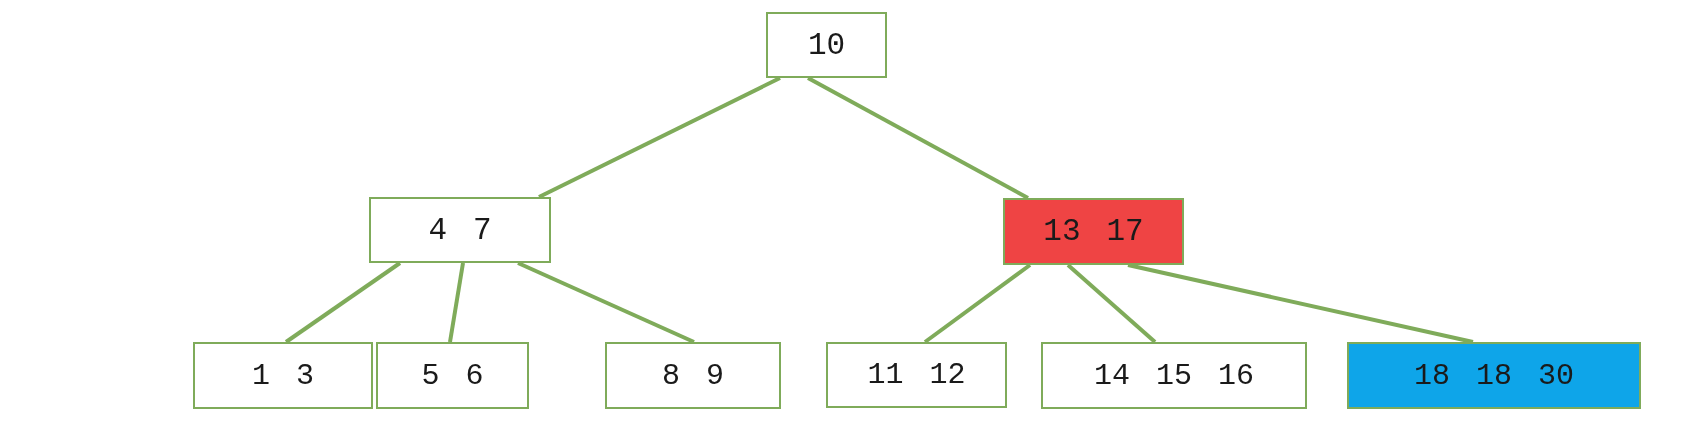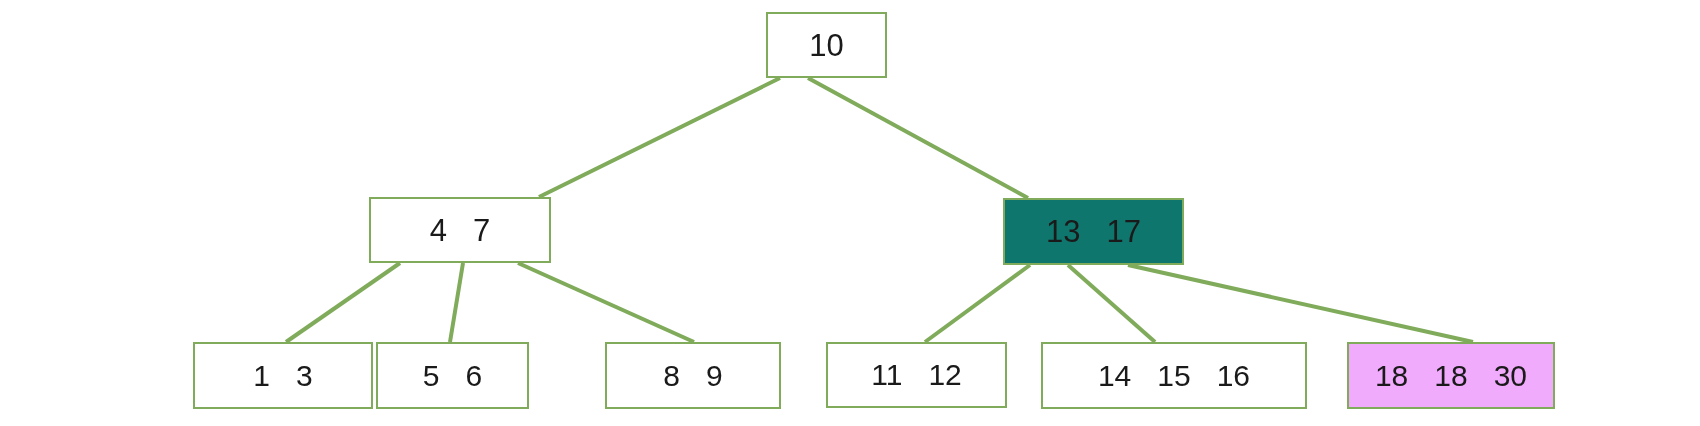--- a/index.html
+++ b/index.html
@@ -34,21 +34,21 @@
     display: flex;
     align-items: center;
     justify-content: center;
     z-index: 2;
   }
   .node-keys {
     display: flex;
     align-items: baseline;
     justify-content: center;
     color: #1a1a1a;
-    font-family: Liberation Sans, sans-serif;
+    font-family: Liberation Mono, monospace;
     font-size: 30px;
     line-height: 1;
     white-space: nowrap;
   }
   .node-key {
     display: inline-block;
     text-align: center;
   }
   .node-key + .node-key {
     margin-left: 26px;
@@ -76,21 +76,21 @@
         <div class="node-keys" style="color: rgb(26, 26, 26);">
           <span class="node-key">10</span>
         </div>
       </div>
       <div class="tree-node node-internal" style="left: 369px; top: 197px; width: 182px; height: 66px; border-color: rgb(127, 171, 90); border-width: 2px; background: rgb(255, 255, 255);">
         <div class="node-keys" style="color: rgb(26, 26, 26);">
           <span class="node-key">4</span>
           <span class="node-key">7</span>
         </div>
       </div>
-      <div class="tree-node node-internal" style="left: 1003px; top: 198px; width: 181px; height: 67px; border-color: rgb(127, 171, 90); border-width: 2px; background: #0f766e;">
+      <div class="tree-node node-internal" style="left: 1003px; top: 198px; width: 181px; height: 67px; border-color: rgb(127, 171, 90); border-width: 2px; background: #ef4444;">
         <div class="node-keys" style="color: rgb(26, 26, 26);">
           <span class="node-key">13</span>
           <span class="node-key">17</span>
         </div>
       </div>
       <div class="tree-node node-leaf" style="left: 193px; top: 342px; width: 180px; height: 67px; border-color: rgb(127, 171, 90); border-width: 2px; background: rgb(255, 255, 255);">
         <div class="node-keys" style="color: rgb(26, 26, 26);">
           <span class="node-key">1</span>
           <span class="node-key">3</span>
         </div>
@@ -113,21 +113,21 @@
           <span class="node-key">12</span>
         </div>
       </div>
       <div class="tree-node node-leaf" style="left: 1041px; top: 342px; width: 266px; height: 67px; border-color: rgb(127, 171, 90); border-width: 2px; background: rgb(255, 255, 255); align-items: center;">
         <div class="node-keys" style="color: rgb(26, 26, 26);">
           <span class="node-key">14</span>
           <span class="node-key">15</span>
           <span class="node-key">16</span>
         </div>
       </div>
-      <div class="tree-node node-leaf" style="left: 1347px; top: 342px; width: 208px; height: 67px; border-color: rgb(127, 171, 90); border-width: 2px; background: #f0abfc;">
+      <div class="tree-node node-leaf" style="left: 1347px; top: 342px; width: 294px; height: 67px; border-color: rgb(127, 171, 90); border-width: 2px; background: #0ea5e9;">
         <div class="node-keys" style="color: rgb(26, 26, 26);">
           <span class="node-key">18</span>
           <span class="node-key">18</span>
           <span class="node-key">30</span>
         </div>
       </div>
     </div>
 </div>
 
 </body></html>

